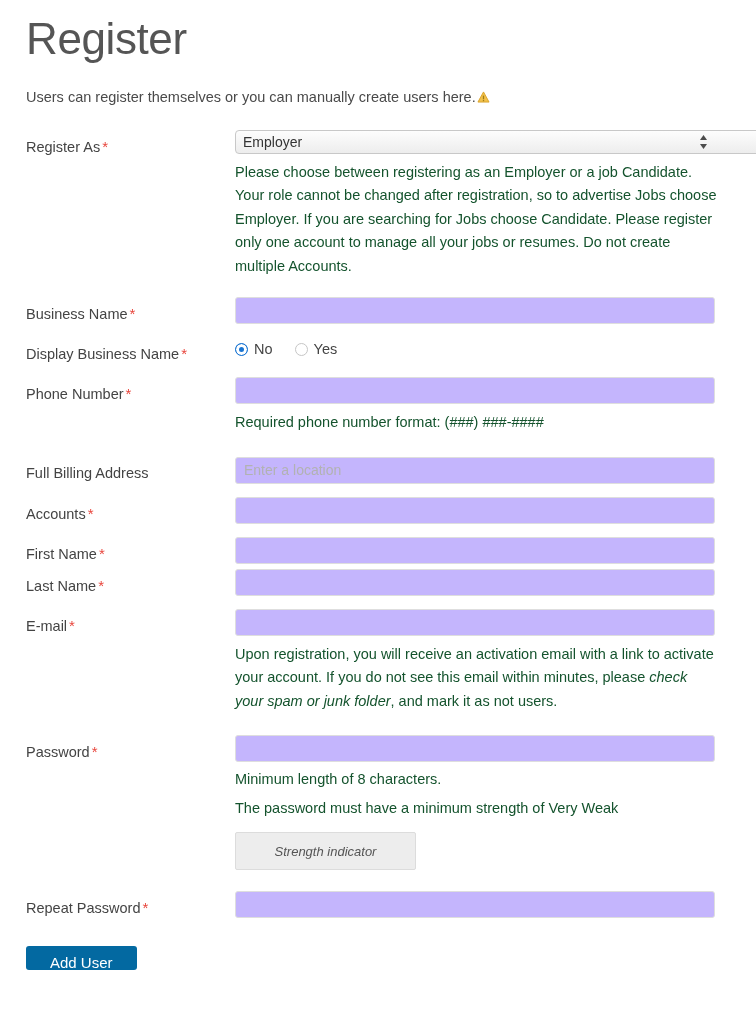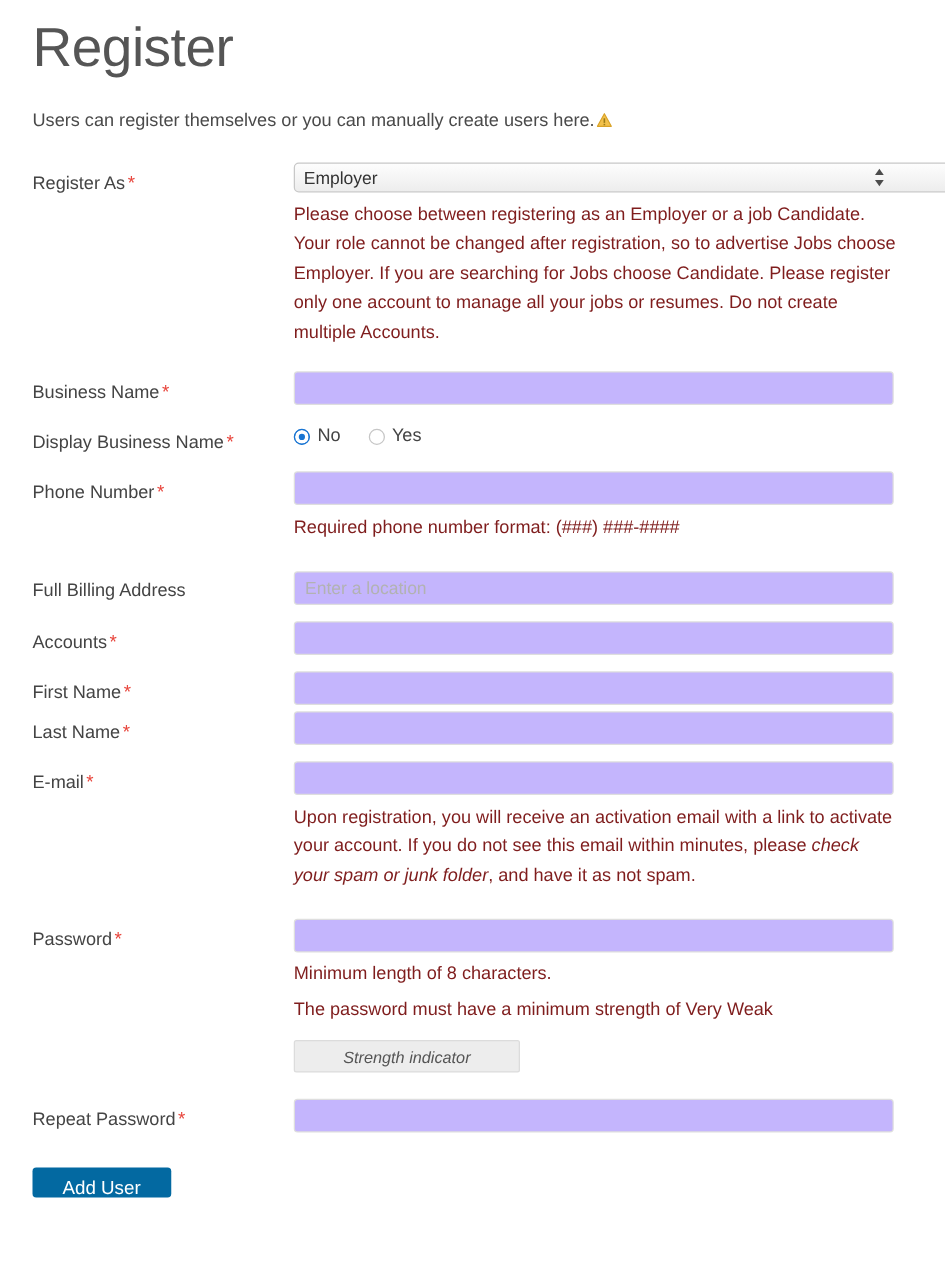--- a/index.html
+++ b/index.html
@@ -109,21 +109,21 @@
   .stepper {
     position: absolute;
     right: 7px;
     top: 3px;
     width: 9px;
     height: 18px;
     pointer-events: none;
   }
   .help {
     font-size: 14.5px;
-    color: #7f1d1d;
+    color: #14532d;
     line-height: 1.62;
     width: 482px;
     margin: 7px 0 0 0;
   }
   .help em { font-style: italic; }
   .help.tight { line-height: 1.55; margin-top: 6px; }
   .radios {
     display: flex;
     align-items: center;
     padding-top: 4px;
@@ -149,21 +149,21 @@
     border: 1px solid #1874d2;
     box-shadow: inset 0 0 0 3px #ffffff;
   }
   .radio-dot.off {
     background: #ffffff;
     border: 1px solid #c6c6c6;
   }
   .strength-box {
     box-sizing: border-box;
     width: 181px;
-    height: 26px;
+    height: 38px;
     background: #ededed;
     border: 1px solid #dcdcdc;
     border-radius: 2px;
     font-size: 13px;
     font-style: italic;
     color: #555555;
     display: flex;
     align-items: center;
     justify-content: center;
     margin-top: 13px;
@@ -289,21 +289,21 @@
       <div class="field-col">
         <input class="txt-input" type="text" value="" style="">
       </div>
     </div>
 
     
     <div class="row r-email">
       <div class="label-col"><span>E-mail</span><span class="req">*</span></div>
       <div class="field-col">
         <input class="txt-input" type="text" value="" style="">
-        <p class="help"><span>Upon registration, you will receive an activation email with a link to activate your account. If you do not see this email within minutes, please </span><em>check your spam or junk folder</em><span>, and have it as not spam.</span></p>
+        <p class="help"><span>Upon registration, you will receive an activation email with a link to activate your account. If you do not see this email within minutes, please </span><em>check your spam or junk folder</em><span>, and mark it as not users.</span></p>
       </div>
     </div>
 
     
     <div class="row r-password">
       <div class="label-col"><span>Password</span><span class="req">*</span></div>
       <div class="field-col">
         <input class="txt-input" type="password" value="" style="">
         <p class="help tight">Minimum length of 8 characters.</p>
         <p class="help tight">The password must have a minimum strength of Very Weak</p>

